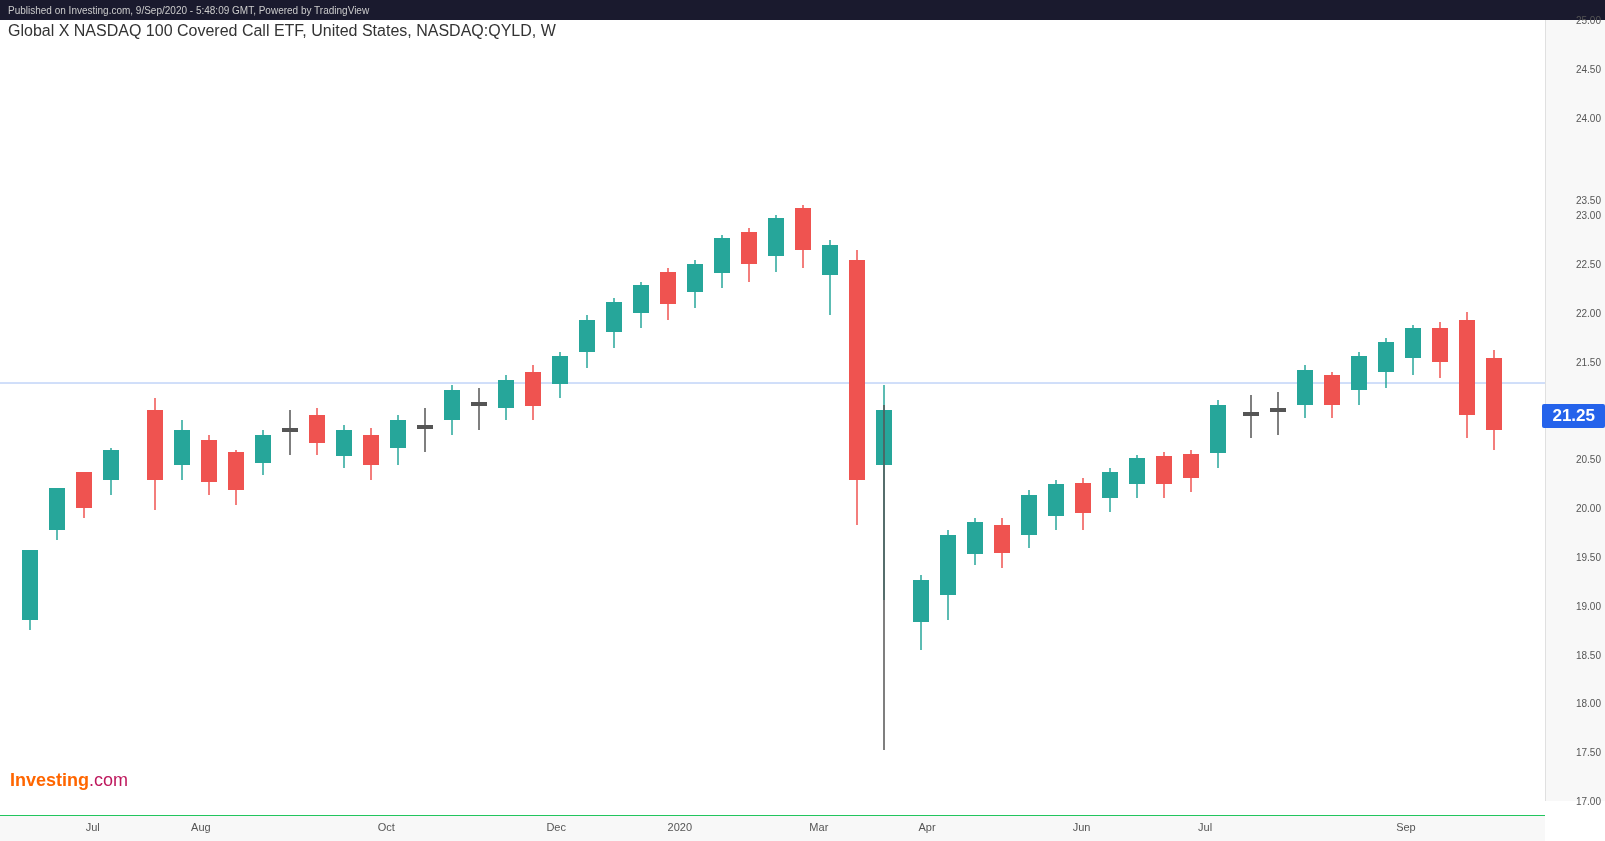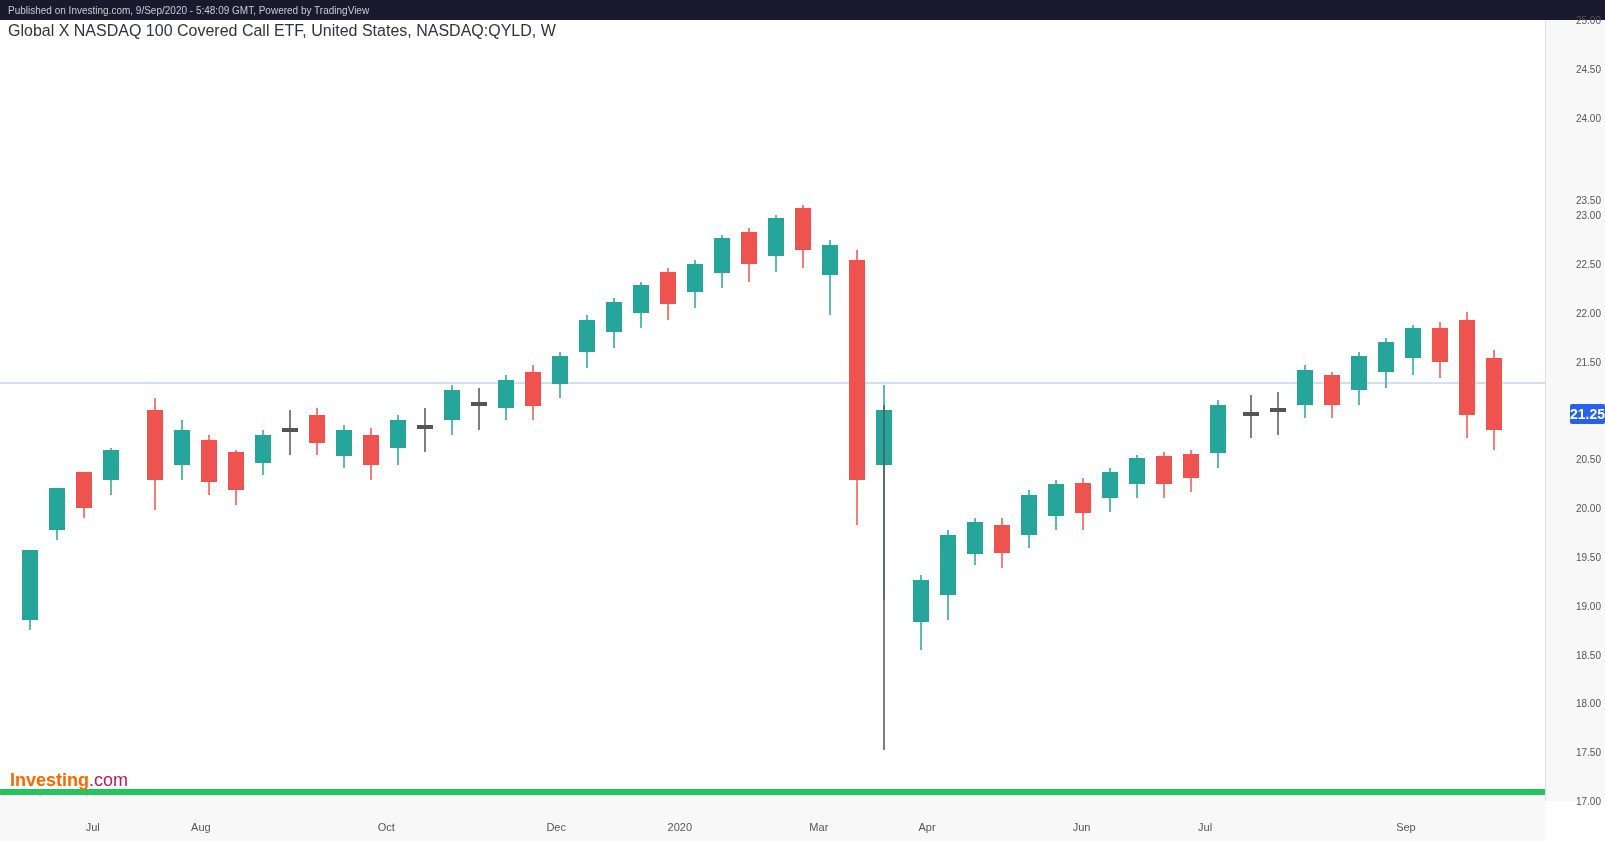--- a/index.html
+++ b/index.html
@@ -54,33 +54,33 @@
       right: 4px;
       font-size: 10px;
       color: #555;
       transform: translateY(-50%);
     }
     #current-price-badge {
       position: absolute;
       right: 0;
       background: #2563eb;
       color: white;
-      font-size: 14px;
+      font-size: 17px;
       font-weight: bold;
-      padding: 2px 0;
+      padding: 2px 10px;
       border-radius: 2px;
       z-index: 10;
     }
     #time-axis {
       position: absolute;
       bottom: 0;
       left: 0;
       width: calc(100% - 60px);
-      height: 52px;
-      border-top: 6px solid #22c55e;
+      height: 26px;
+      border-top: 1px solid #22c55e;
       background: #f8f8f8;
     }
     .time-label {
       position: absolute;
       bottom: 8px;
       font-size: 11px;
       color: #555;
       transform: translateX(-50%);
     }
     #chart-area {

